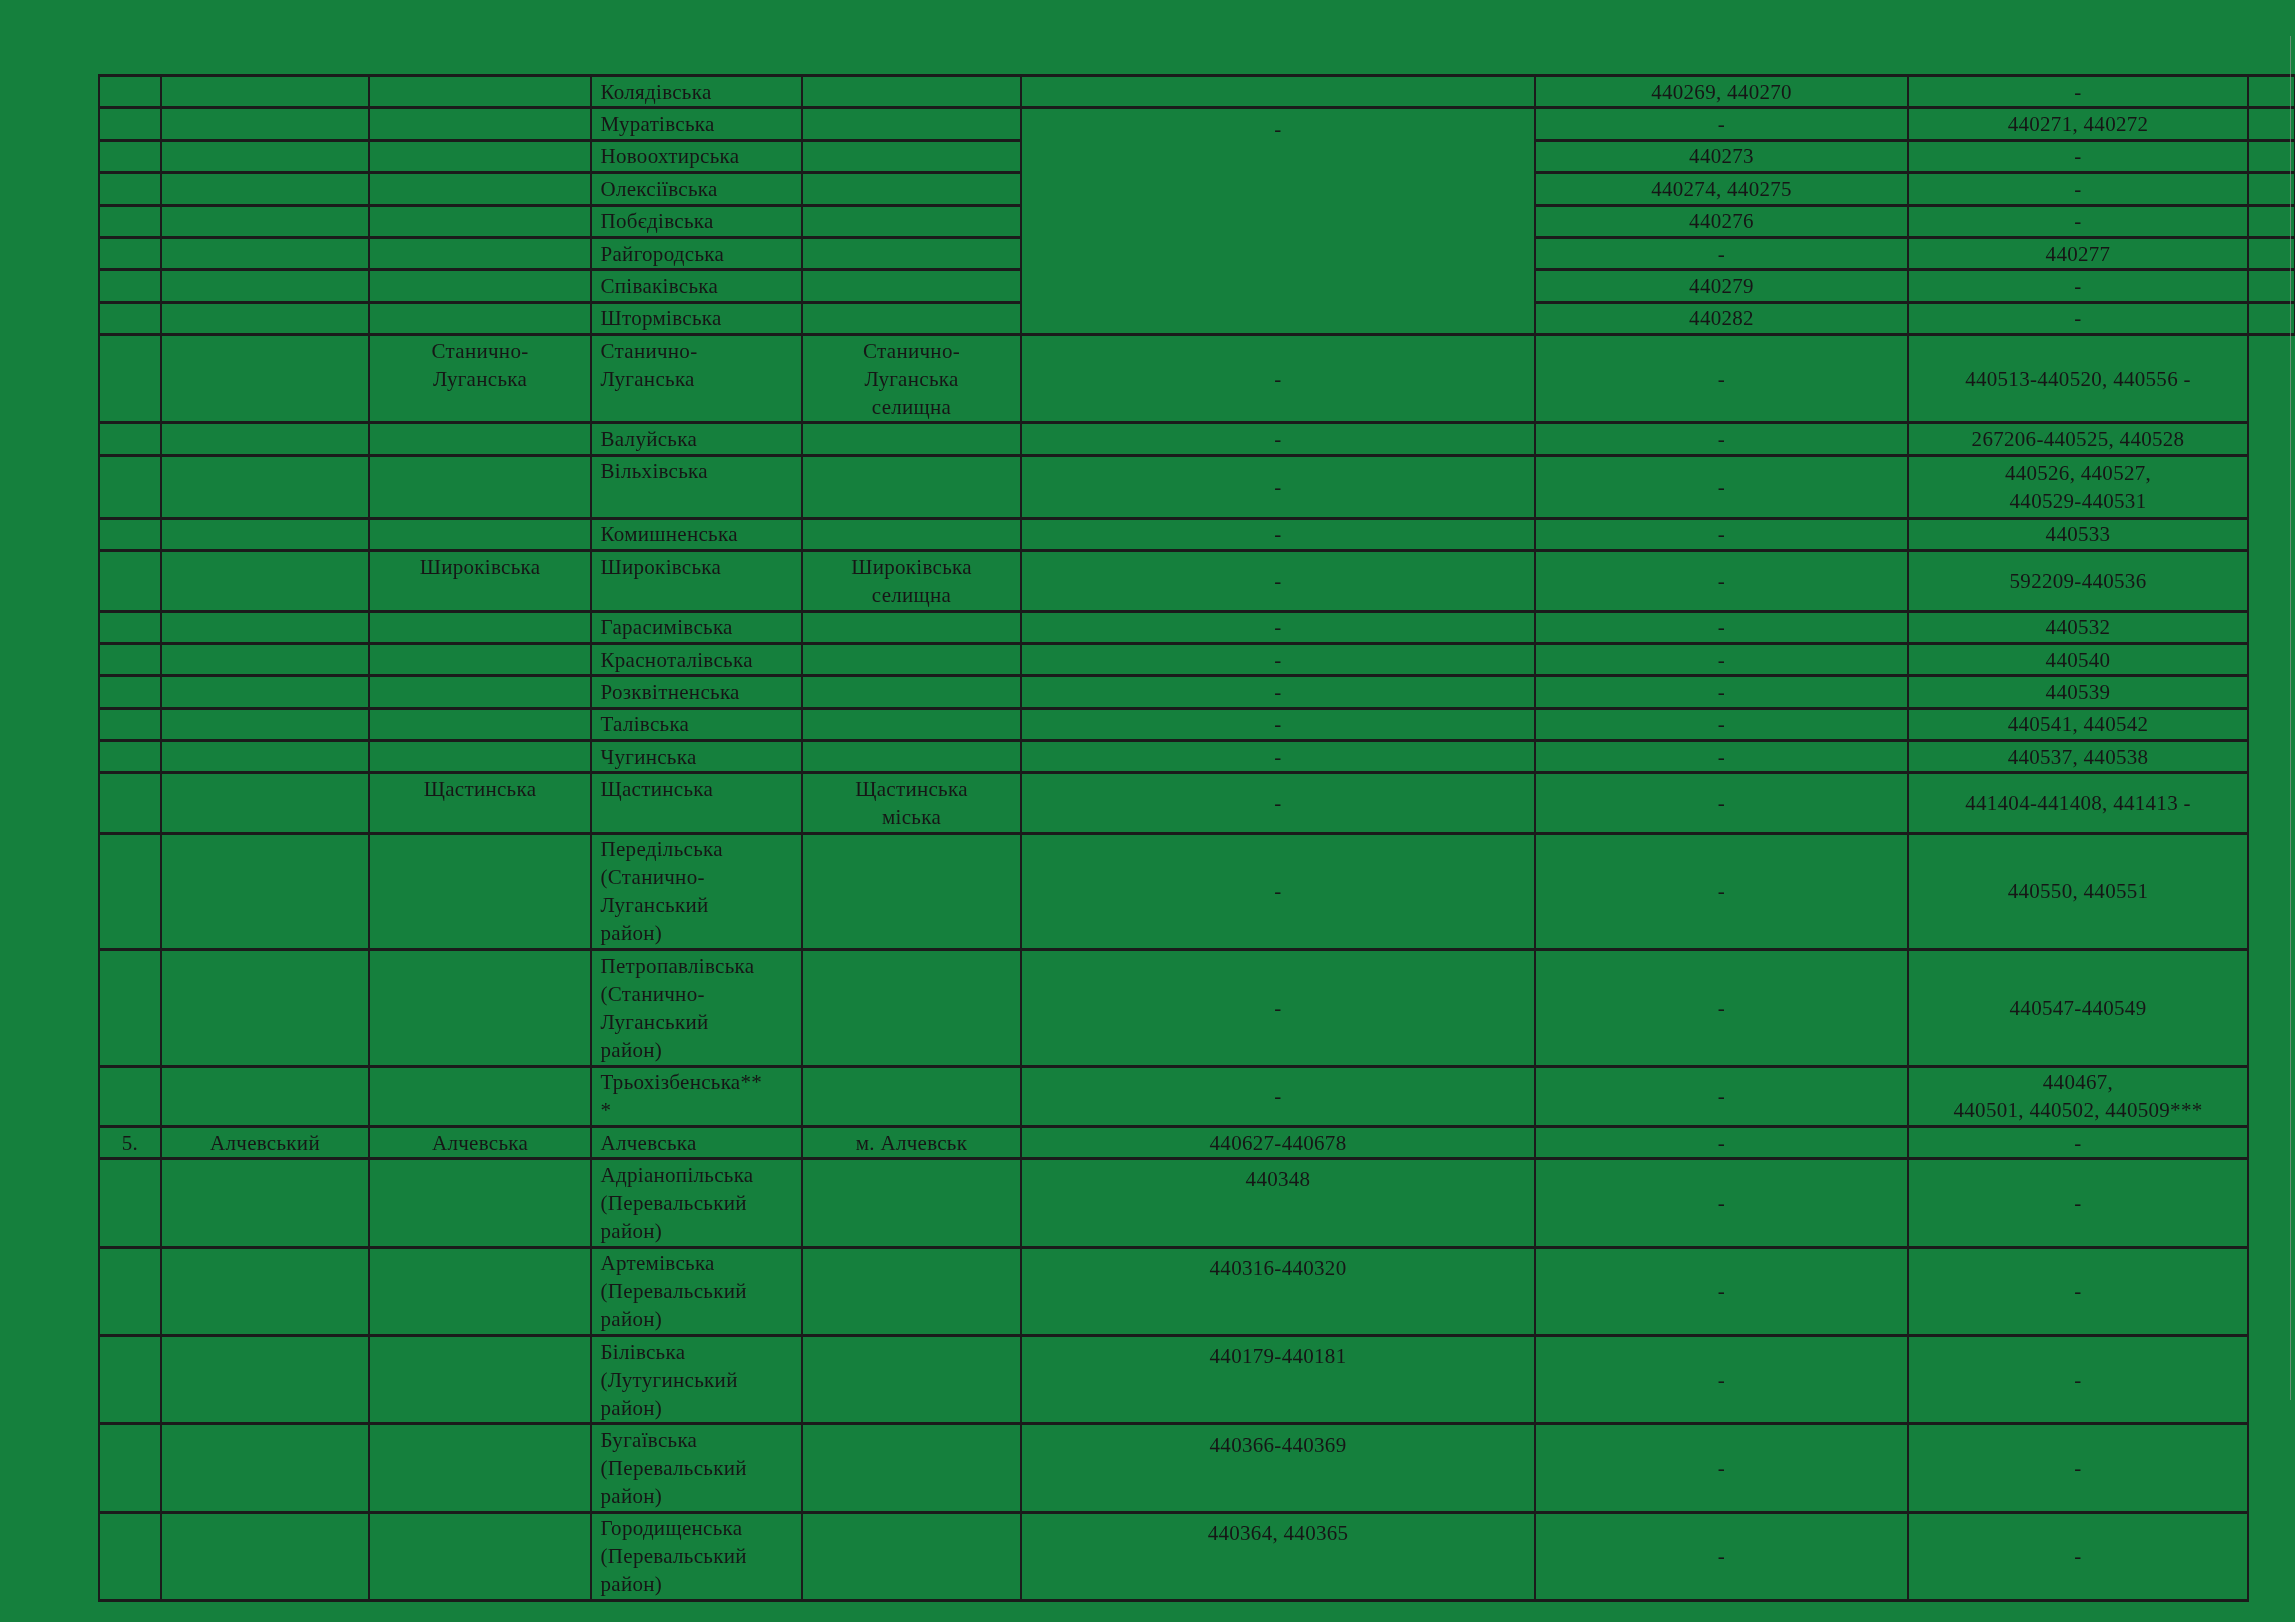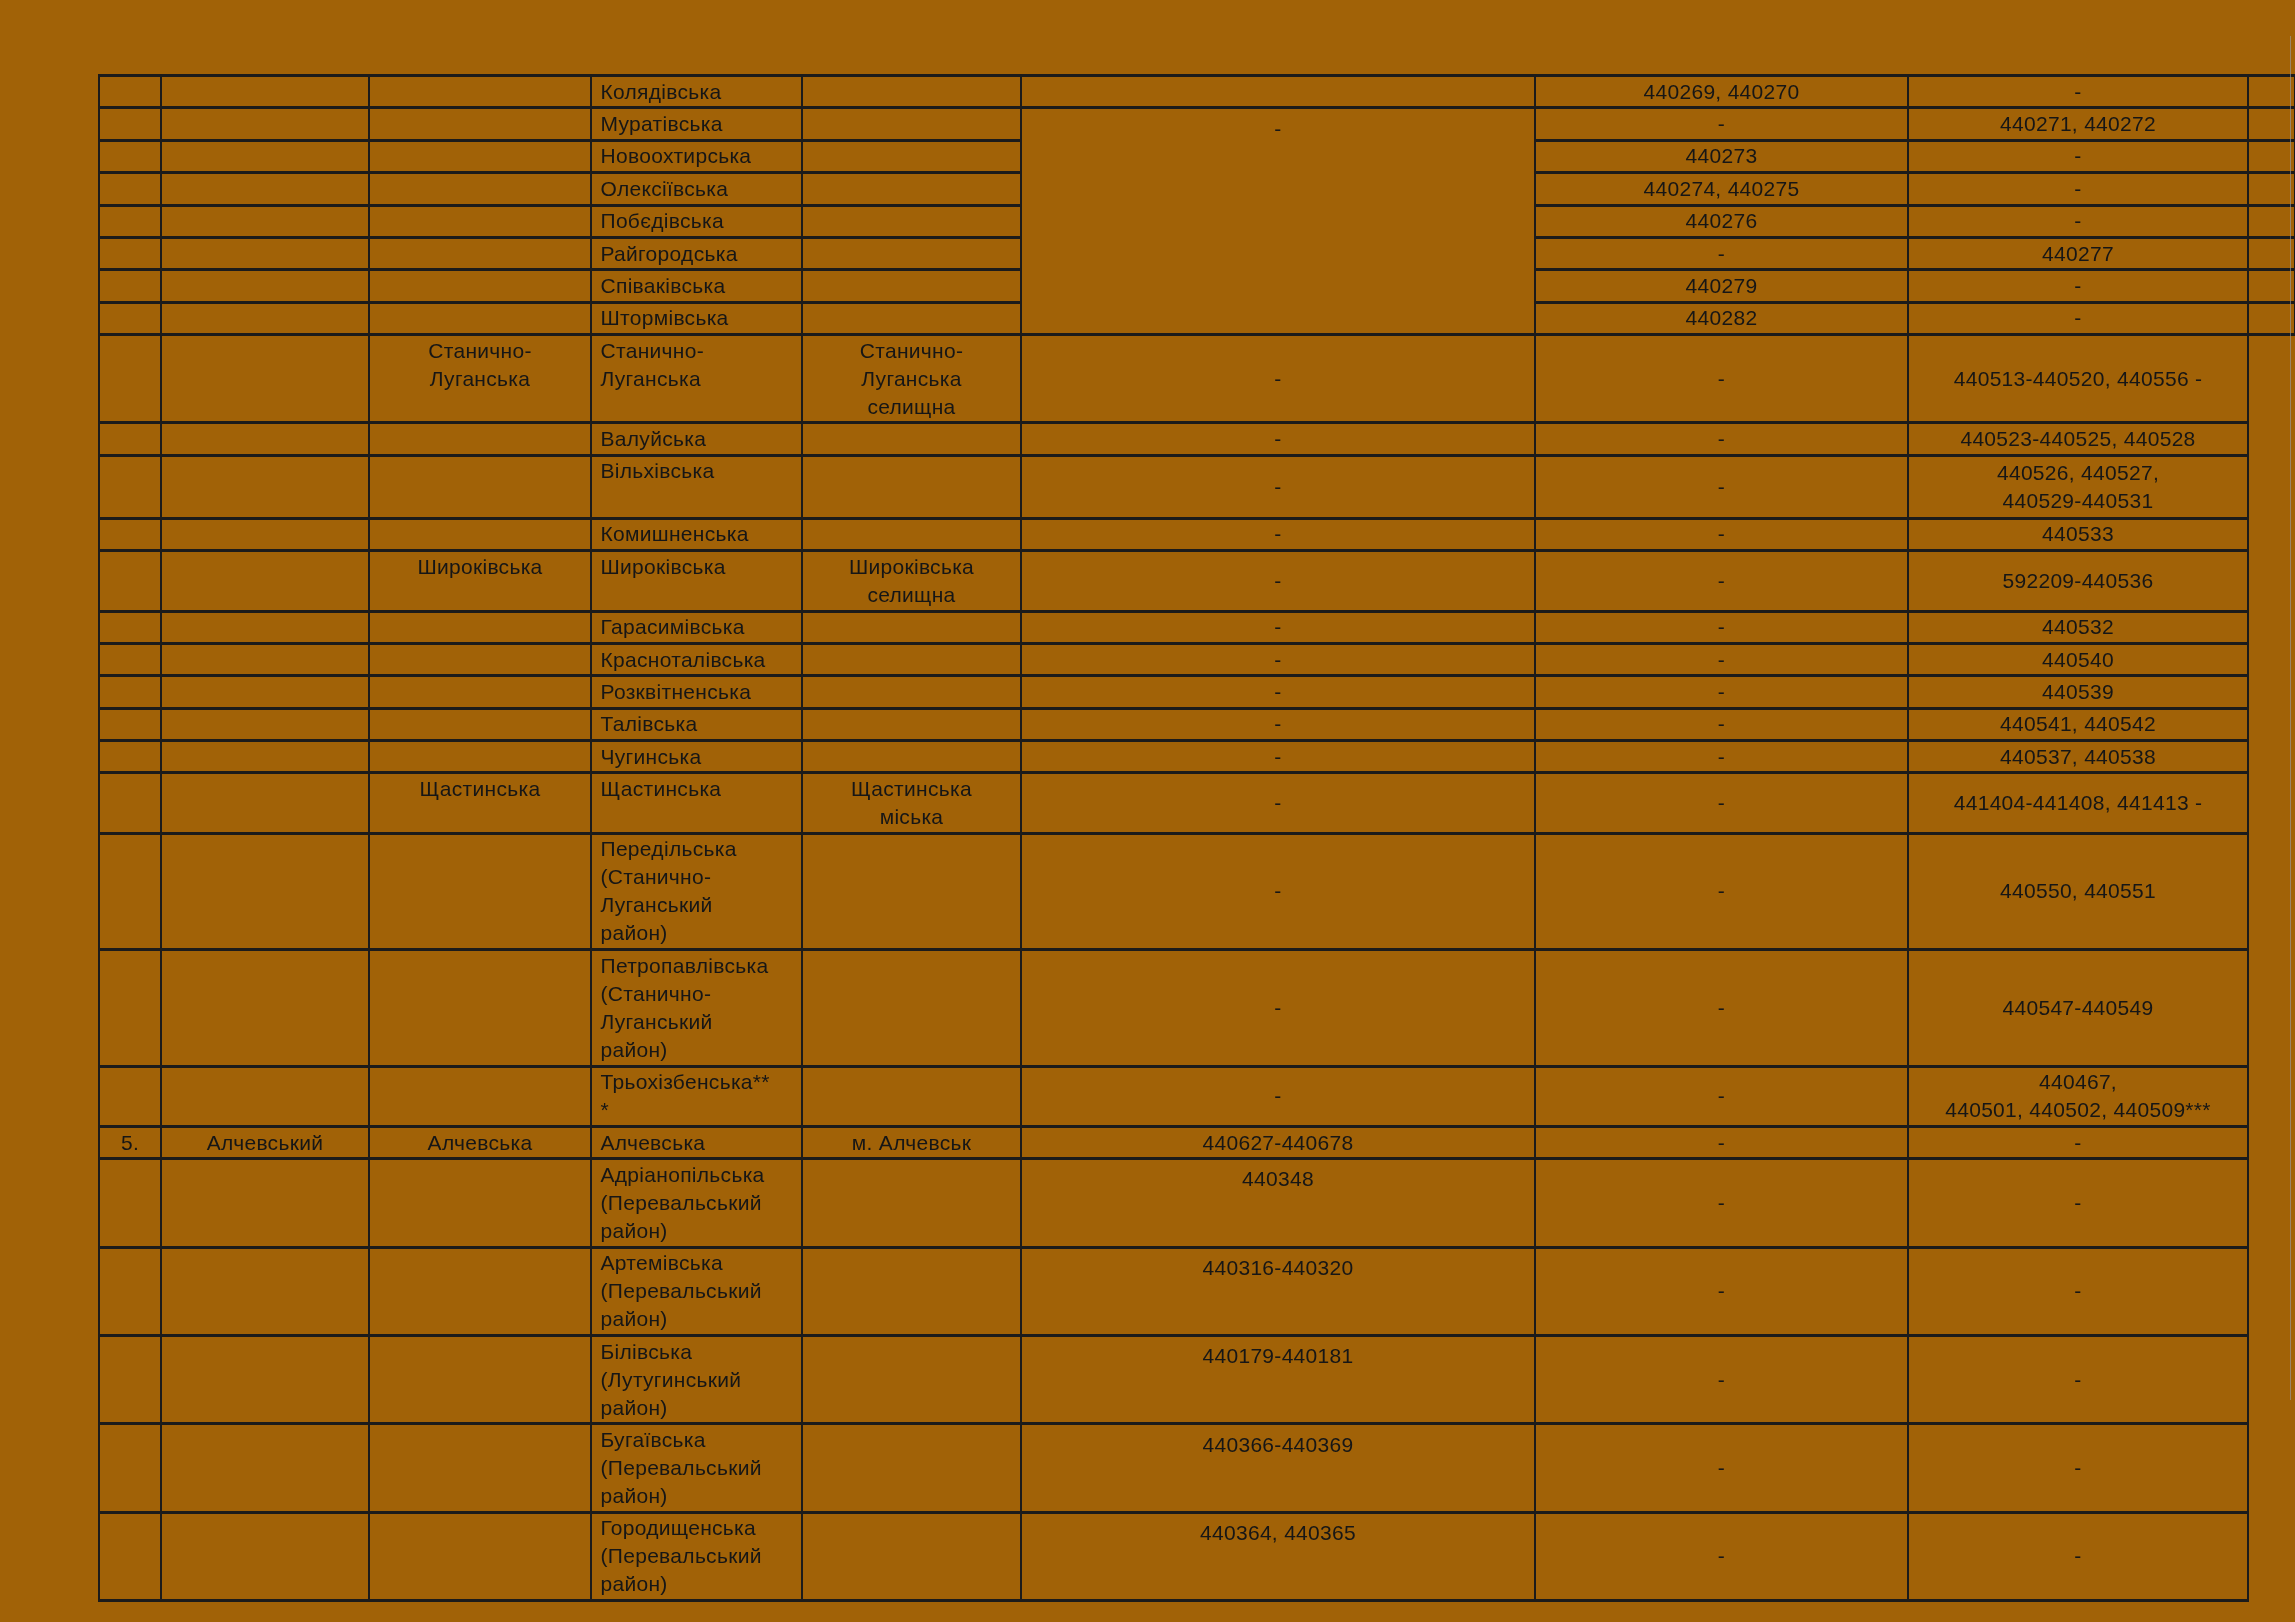--- a/index.html
+++ b/index.html
@@ -1,20 +1,20 @@
 <!DOCTYPE html>
 <html style="font-size:10.5px"><head>
 <meta charset="utf-8">
 <style>
   html,body{margin:0;padding:0;background:#e9e9e9;}
   .page{
     position:relative;
     width:2295px;height:1623px;
-    background:#a16207;
-    font-family:Liberation Sans, sans-serif;
+    background:#15803d;
+    font-family:Liberation Serif, serif;
     color:#161616;
     overflow:hidden;
   }
   table.doc-table{
     position:absolute;left:98px;top:74px;
     border-collapse:collapse;
     table-layout:fixed;
     width:2196px;
   }
   td{
@@ -153,21 +153,21 @@
           <td class="c-mid c-center">440513-440520, 440556 -</td>
         </tr>
         <tr style="height: 25.5px;">
           <td class="c-mid c-center"></td>
           <td class="c-mid c-center"></td>
           <td class="c-top c-center"></td>
           <td class="c-top c-left">Валуйська</td>
           <td class="c-top c-center"></td>
           <td class="c-mid c-center">-</td>
           <td class="c-mid c-center">-</td>
-          <td class="c-mid c-center">440523-440525, 440528</td>
+          <td class="c-mid c-center">267206-440525, 440528</td>
         </tr>
         <tr style="height: 63px;">
           <td class="c-mid c-center"></td>
           <td class="c-mid c-center"></td>
           <td class="c-top c-center"></td>
           <td class="c-top c-left">Вільхівська</td>
           <td class="c-top c-center"></td>
           <td class="c-mid c-center">-</td>
           <td class="c-mid c-center">-</td>
           <td class="c-mid c-center">440526, 440527,

